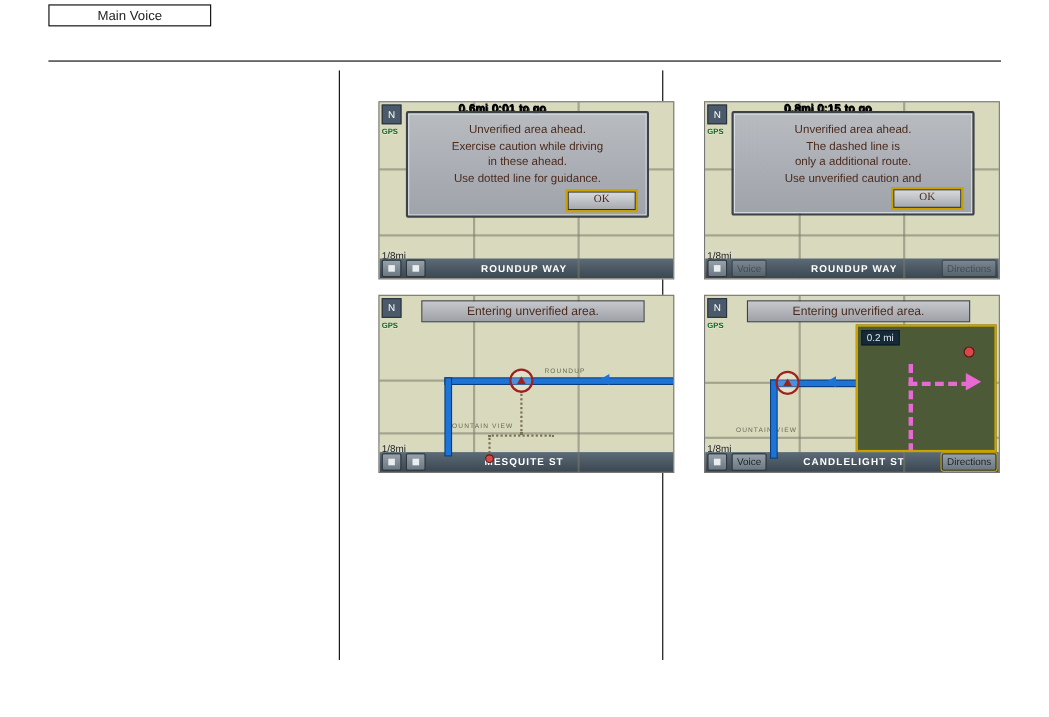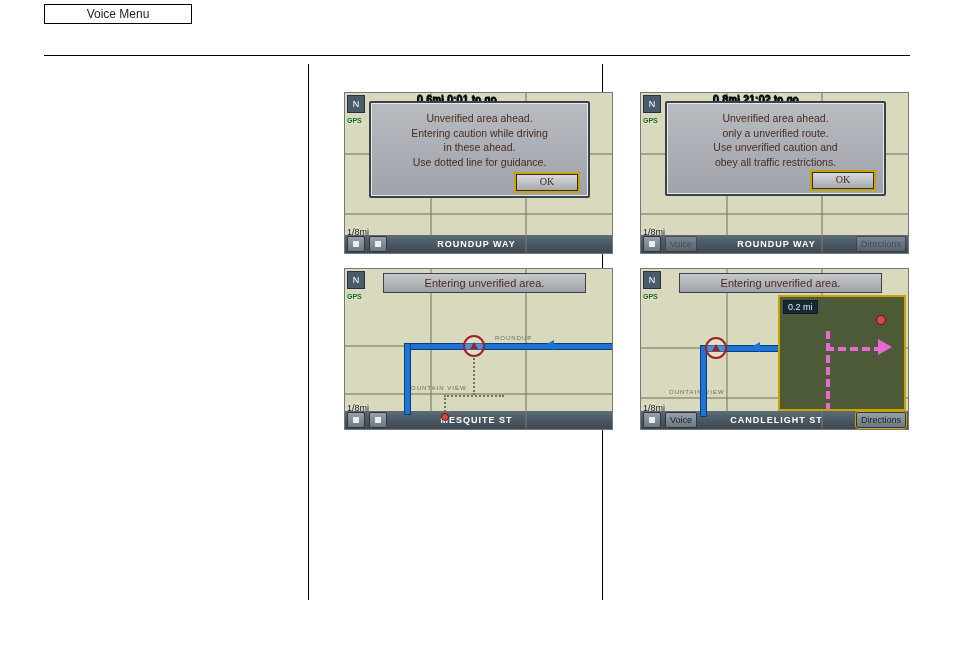--- a/index.html
+++ b/index.html
@@ -302,36 +302,36 @@
     background: #d94848;
     border: 1px solid #5e1414;
     border-radius: 50%;
     z-index: 8;
   }
 </style>
 </head>
 <body>
 
 <div class="menu-button">
-  <span>Voice Menu</span>
+  <span>Main Voice</span>
 </div>
 <div class="rule"></div>
 <div class="column-divider-1"></div>
 <div class="column-divider-2"></div>
 
 <div class="shot streets" style="left:344px; top:92px;">
   <div class="hstreet1"></div>
     <div class="hstreet2"></div>
   <div class="compass">N</div>
   <div class="gps-badge">GPS</div>
   <div class="top-status">0.6mi 0:01 to go</div>
 
   <div class="modal">
     <div>Unverified area ahead.</div>
-    <div>Entering caution while driving</div>
+    <div>Exercise caution while driving</div>
     <div>in these ahead.</div>
     <div>Use dotted line for guidance.</div>
     <div class="ok">OK</div>
   </div>
 
   <div class="scale">1/8mi</div>
   <div class="bottom-bar">
     <div class="icon-btn">
         <span></span>
       </div>
@@ -341,27 +341,27 @@
     <div class="bb-street">ROUNDUP WAY</div>
     <div style="width:48px"></div>
   </div>
 </div>
 
 <div class="shot streets" style="left:640px; top:92px;">
   <div class="hstreet1"></div>
     <div class="hstreet2"></div>
   <div class="compass">N</div>
   <div class="gps-badge">GPS</div>
-  <div class="top-status">0.8mi 21:02 to go</div>
+  <div class="top-status">0.8mi 0:15 to go</div>
 
   <div class="modal" style="padding-bottom:24px;">
     <div>Unverified area ahead.</div>
-    <div>only a unverified route.</div>
+    <div>The dashed line is</div>
+    <div>only a additional route.</div>
     <div>Use unverified caution and</div>
-    <div>obey all traffic restrictions.</div>
     <div class="ok">OK</div>
   </div>
 
   <div class="scale">1/8mi</div>
   <div class="bottom-bar">
     <div class="icon-btn">
         <span></span>
       </div>
     <div class="bb-btn dim">Voice</div>
     <div class="bb-street">ROUNDUP WAY</div>

